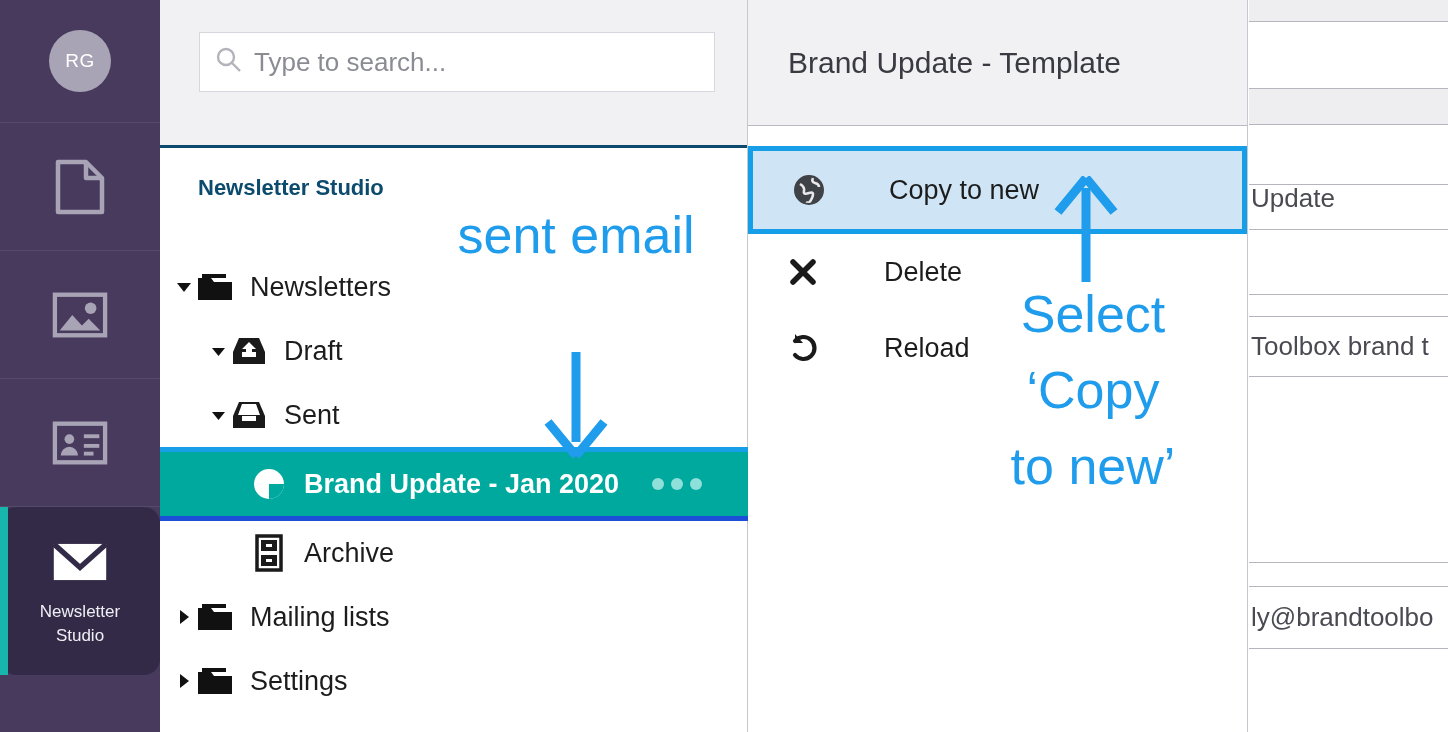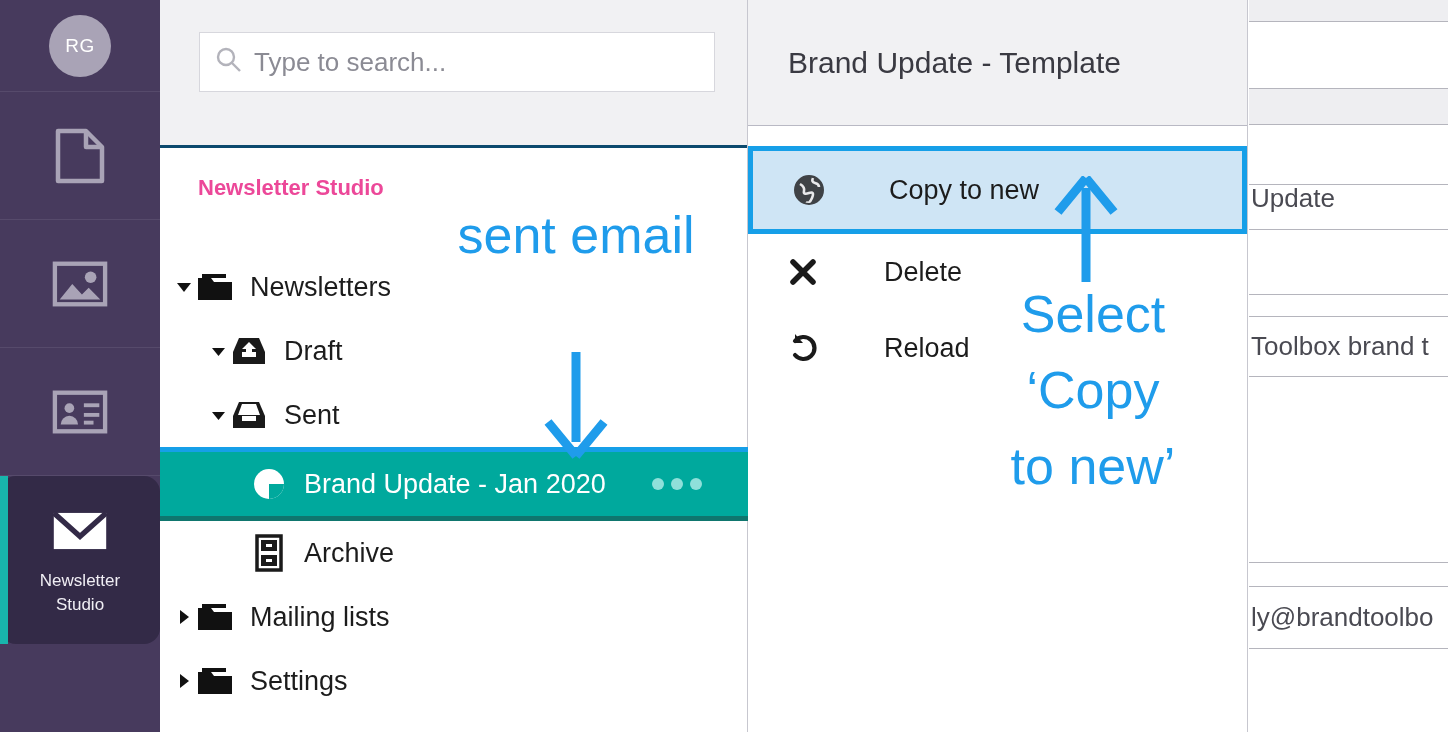--- a/index.html
+++ b/index.html
@@ -7,53 +7,53 @@
     width:1448px;height:732px;overflow:hidden;
     font-family:"Liberation Sans", sans-serif;
     background:#ffffff;position:relative;
   }
   .root{position:absolute;inset:0;}
 
   
   .rail{position:absolute;left:0;top:0;width:160px;height:732px;background:#473a5d;}
   .rail-cell{position:relative;width:160px;height:128px;box-sizing:border-box;
     border-bottom:1px solid #564a6b;display:flex;align-items:center;justify-content:center;}
-  .rail-cell.avatar-cell{height:92px;}
+  .rail-cell.avatar-cell{height:123px;}
   .avatar{width:62px;height:62px;border-radius:50%;background:#a9a3b6;
     display:flex;align-items:center;justify-content:center;color:#fff;font-size:19px;letter-spacing:.5px;}
   .rail-ico{width:56px;height:56px;display:flex;align-items:center;justify-content:center;}
   .rail-ico svg{display:block;}
   .rail-cell.active{background:#332a47;border-bottom:none;height:168px;flex-direction:column;border-radius:16px;}
   .rail-cell.active .accent{position:absolute;left:0;top:0;bottom:0;width:8px;background:#18b5ac;}
   .rail-label{color:#f0eef4;font-size:17px;line-height:24px;text-align:center;margin-top:10px;}
   .rail-foot{position:absolute;left:0;bottom:0;width:160px;height:52px;background:#473a5d;}
 
   
   .navpane{position:absolute;left:160px;top:0;width:588px;height:732px;background:#ffffff;
      border-right:1px solid #c7c7cf;box-sizing:border-box;}
   .searchbar{position:absolute;left:0;top:0;width:100%;height:148px;
      background:#f1f1f3;border-bottom:3px solid #0c4a6e;box-sizing:border-box;}
   .searchbox{position:absolute;left:39px;top:32px;width:516px;height:60px;background:#fff;
      border:1px solid #d7d7dd;box-sizing:border-box;display:flex;align-items:center;padding-left:16px;gap:12px;}
   .searchbox .mag{flex:0 0 auto;}
   .search-ph{color:#8b8b94;font-size:26px;}
 
-  .pane-title{position:absolute;left:38px;top:175px;font-size:22px;font-weight:bold;color:#ec4899;}
+  .pane-title{position:absolute;left:38px;top:175px;font-size:22px;font-weight:bold;color:#0c4a6e;}
 
   .tree{position:absolute;left:0;top:255px;width:588px;}
   .node{position:relative;height:64px;display:flex;align-items:center;box-sizing:border-box;}
   .caret{width:20px;flex:0 0 20px;display:flex;align-items:center;justify-content:center;}
   .nicon{flex:0 0 auto;display:flex;align-items:center;justify-content:center;width:42px;}
   .nlabel{font-size:27px;color:#1c1c1c;margin-left:14px;white-space:nowrap;}
   .lvl0{padding-left:14px;}
   .lvl1{padding-left:48px;}
   .lvl2{padding-left:88px;}
 
-  .node.selected{background:#00a99d;border-top:5px solid #169fe8;border-bottom:5px solid #0f766e;
-     height:74px;width:588px;}
+  .node.selected{background:#00a99d;border-top:5px solid #169fe8;border-bottom:5px solid #1d4ed8;
+     height:74px;width:588px;font-weight:bold;}
   .node.selected .nlabel{color:#ffffff;}
   .dots{position:absolute;right:46px;top:50%;transform:translateY(-50%);display:flex;gap:7px;}
   .dots i{width:12px;height:12px;border-radius:50%;background:#8fe0da;display:block;}
 
   
   .ctxwrap{position:absolute;left:748px;top:0;width:500px;height:732px;background:#fff;
      border-right:1px solid #c7c7cf;box-sizing:border-box;}
   .ctx-header{position:absolute;left:0;top:0;width:100%;height:126px;background:#f1f1f3;
      border-bottom:1px solid #b9b9c4;box-sizing:border-box;display:flex;align-items:center;padding-left:40px;}
   .ctx-title{font-size:30px;color:#3a3a42;}

